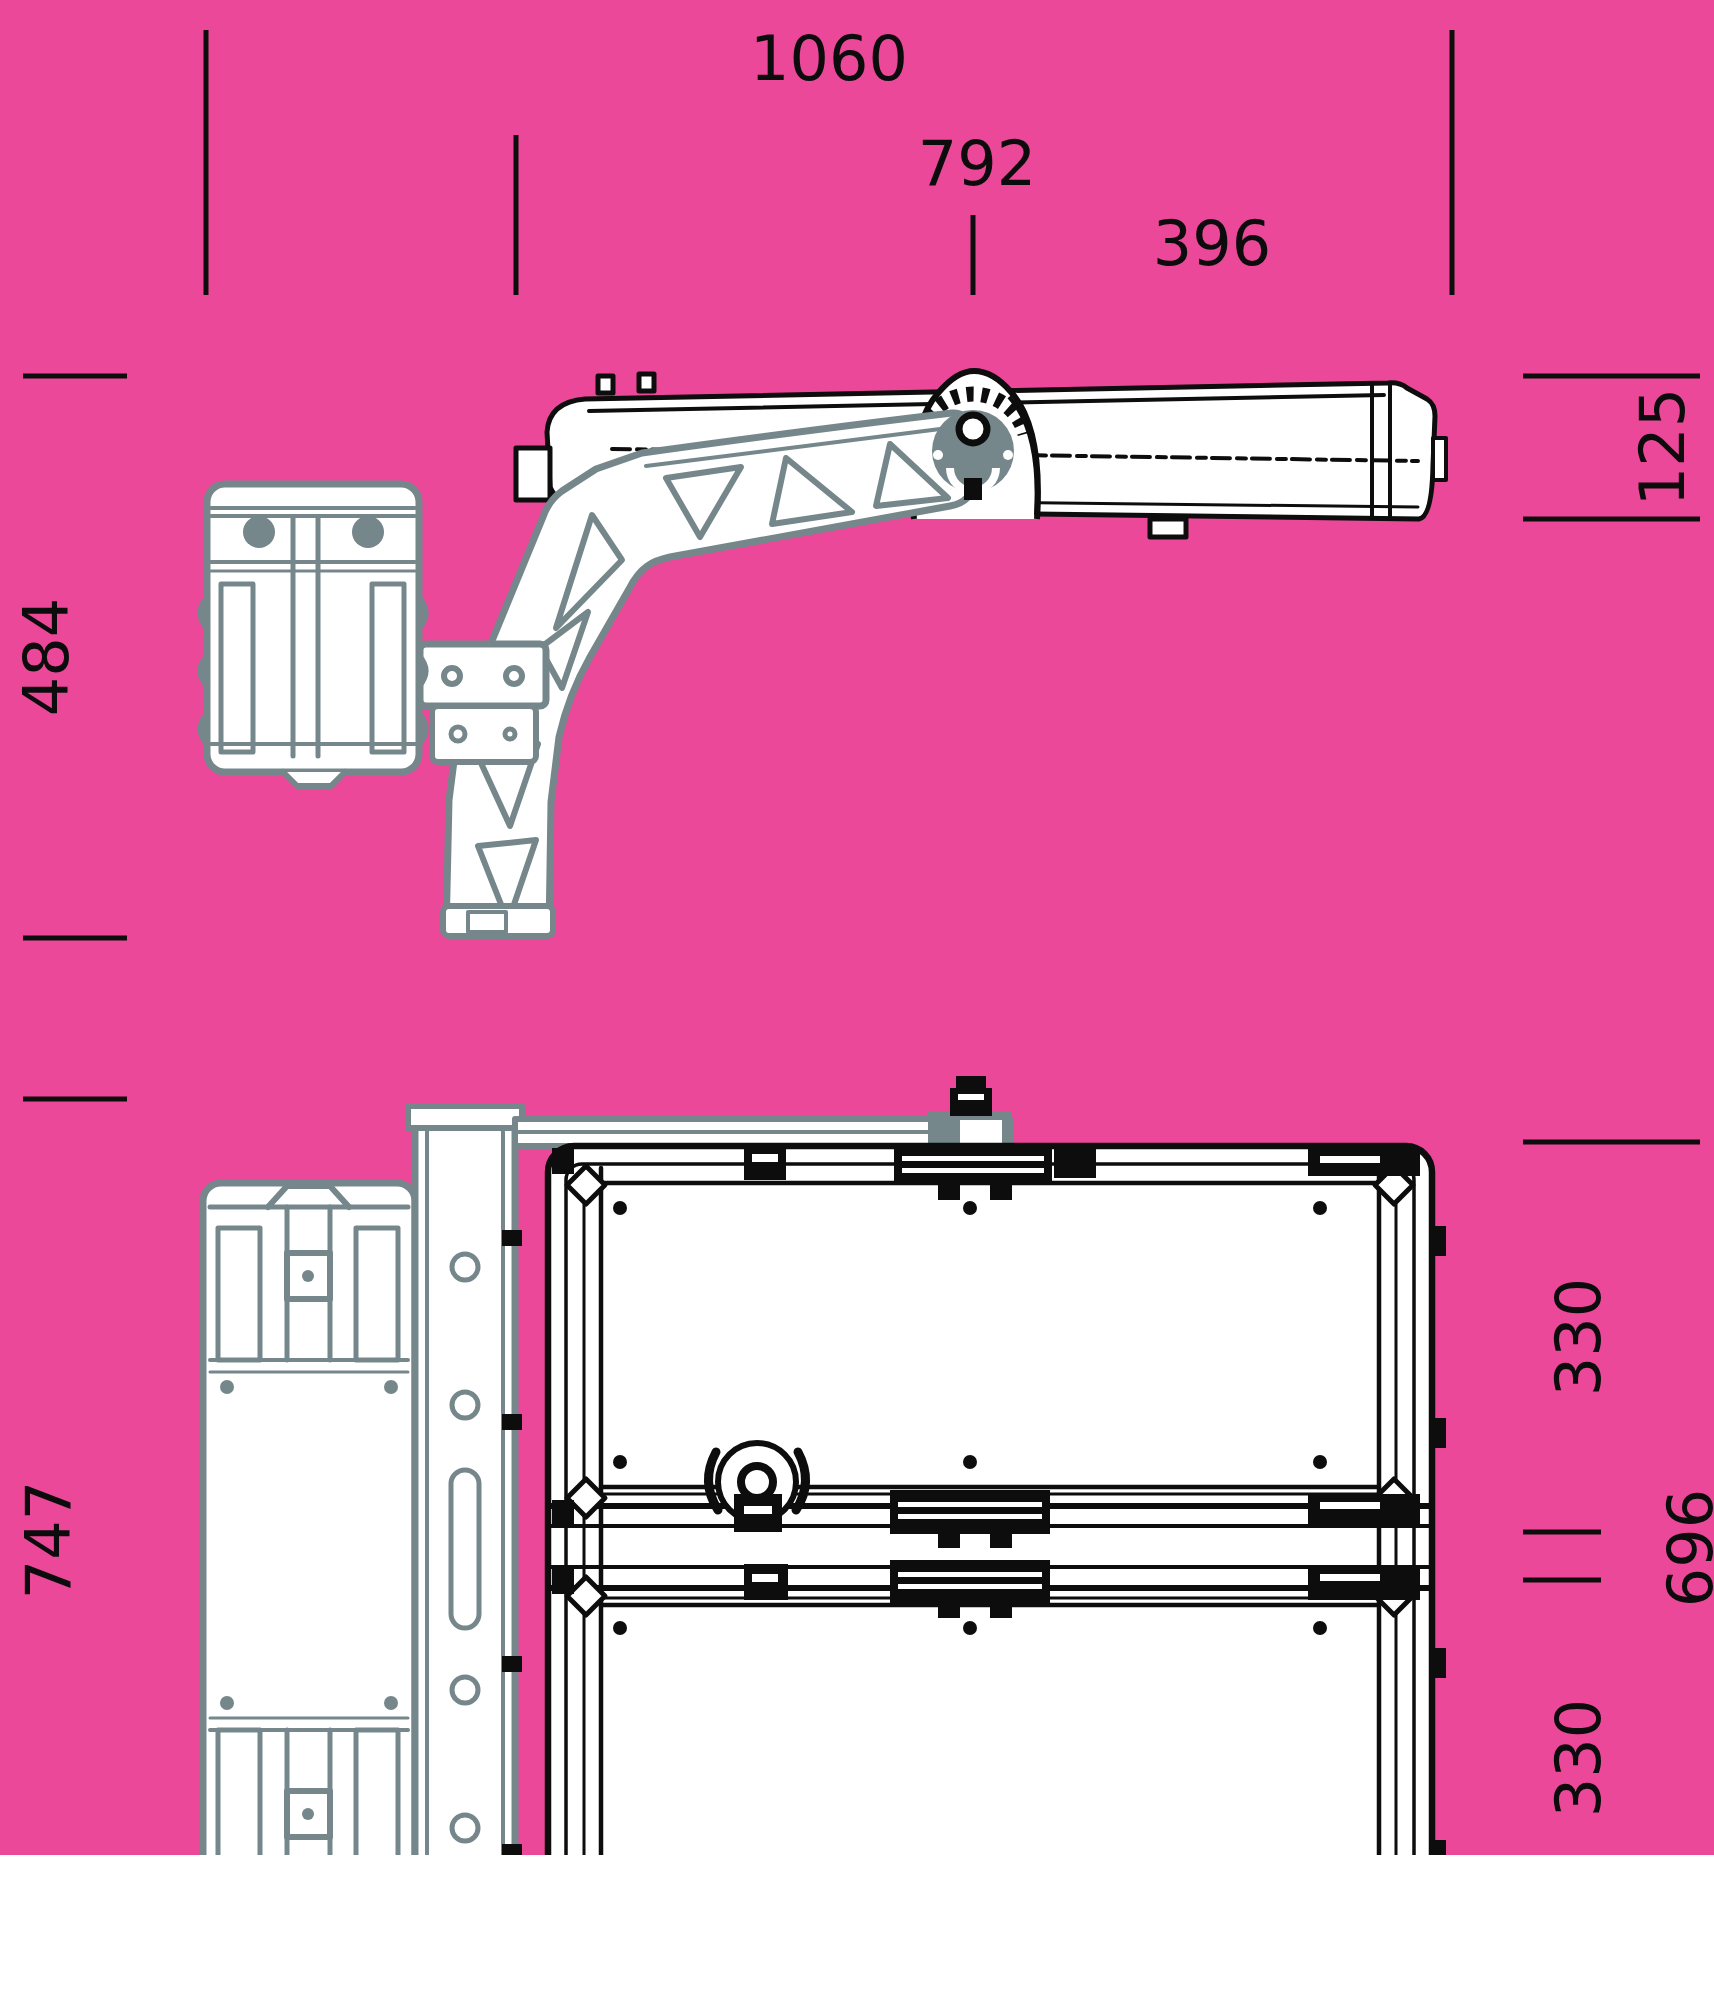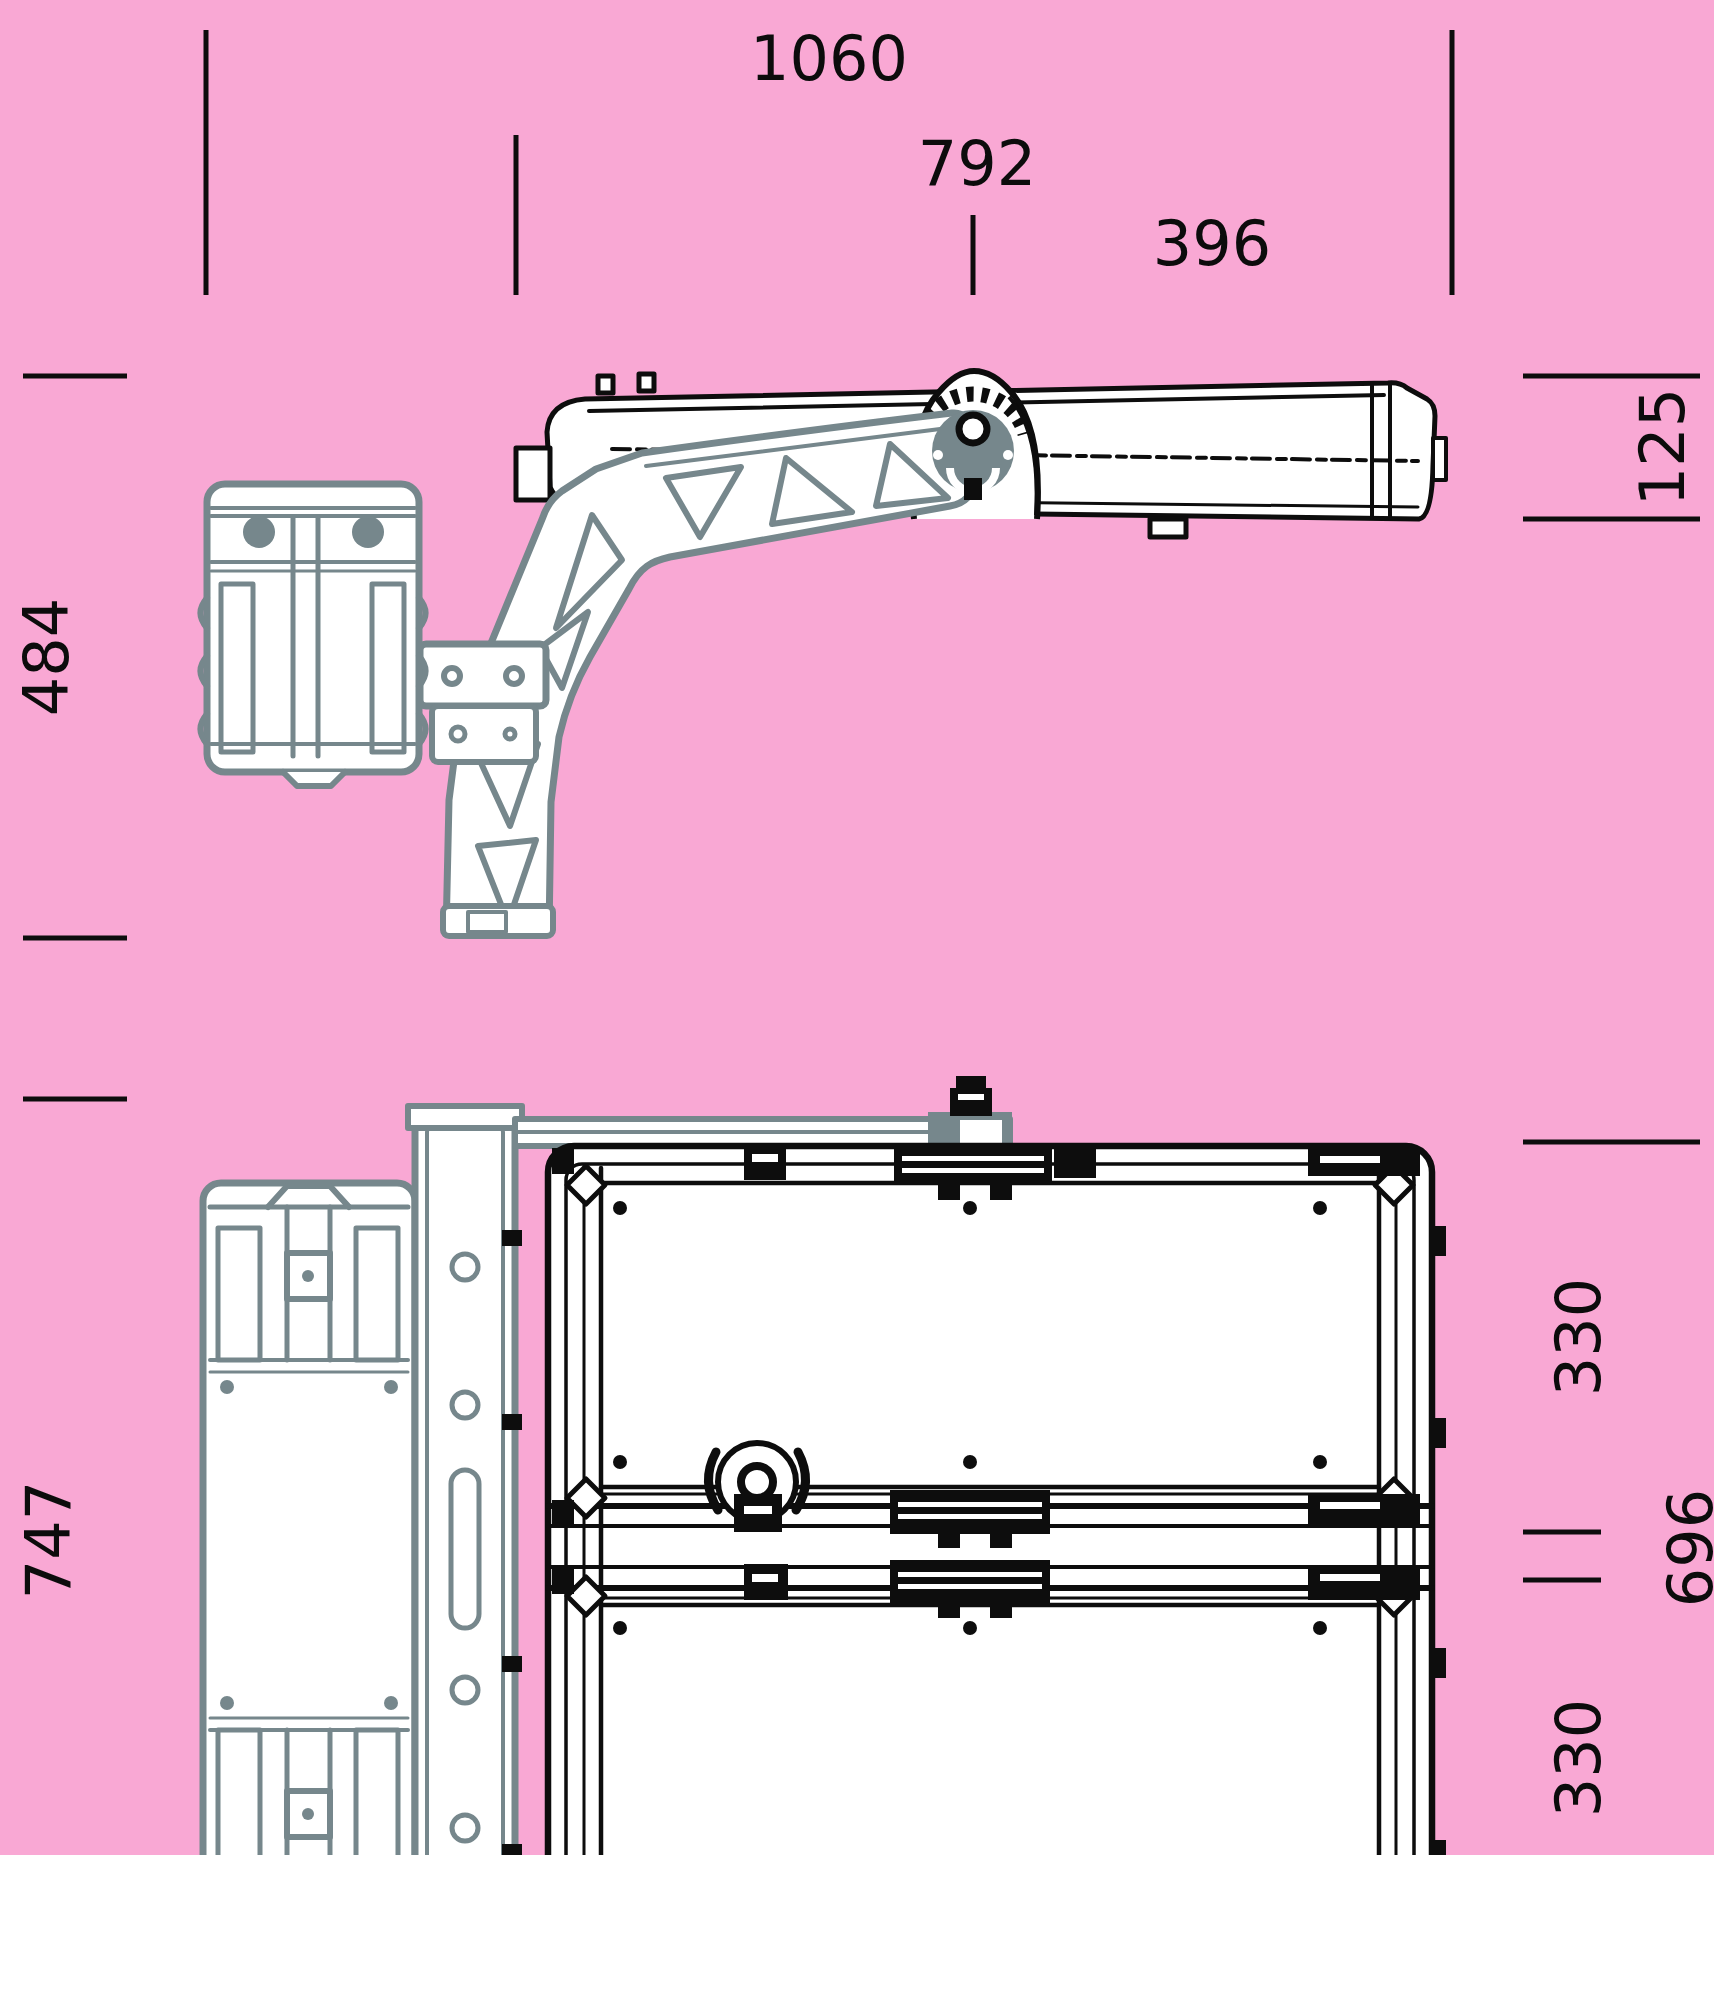--- a/index.html
+++ b/index.html
@@ -1,16 +1,16 @@
 <!DOCTYPE html>
 <html><head>
 <meta charset="utf-8">
 <style>
   html,body{margin:0;padding:0;background:#ffffff;}
-  .canvas{position:relative;width:1714px;height:1855px;background:#f9a8d4;overflow:hidden;}
+  .canvas{position:relative;width:1714px;height:1855px;background:#ec4899;overflow:hidden;}
   svg{display:block;}
   text{font-family:"DejaVu Sans","Liberation Sans",sans-serif;font-size:62px;fill:#0c0c0c;}
 </style>
 </head>
 <body>
 
 <div class="canvas">
 <svg width="1714" height="2000" viewBox="0 0 1714 2000">
 
   <g>

